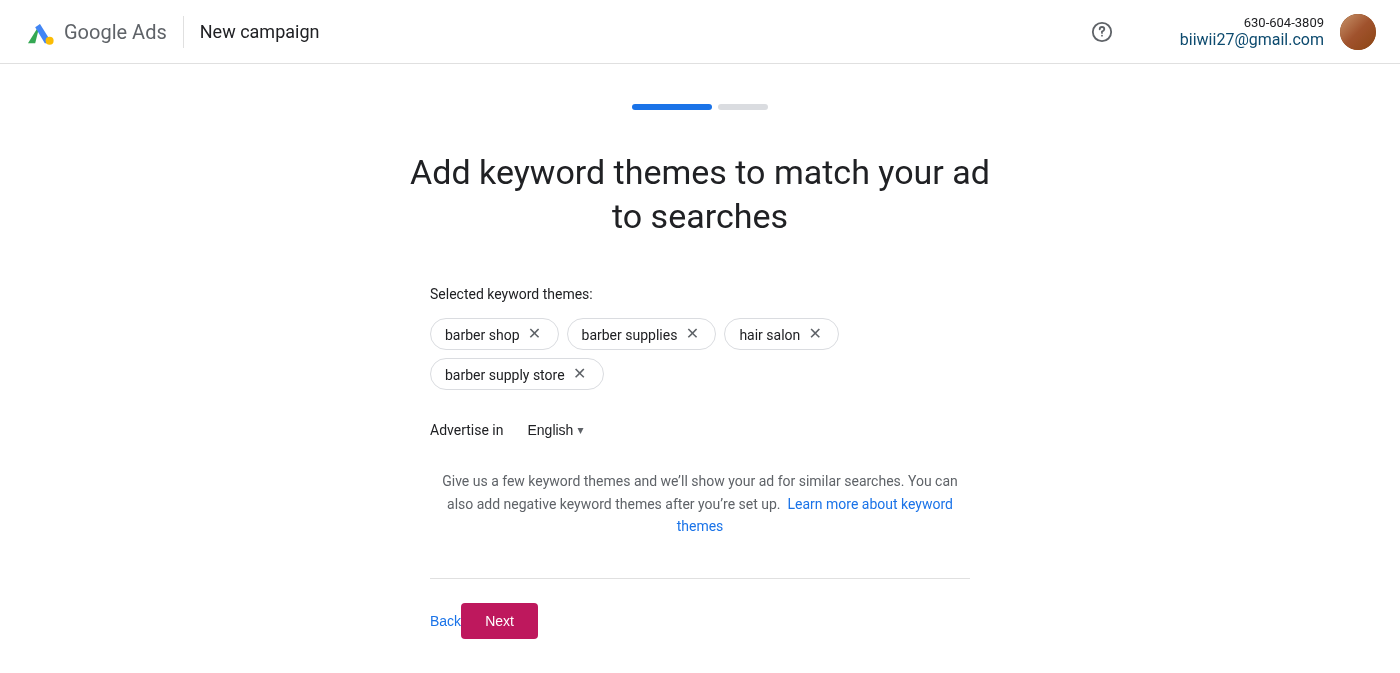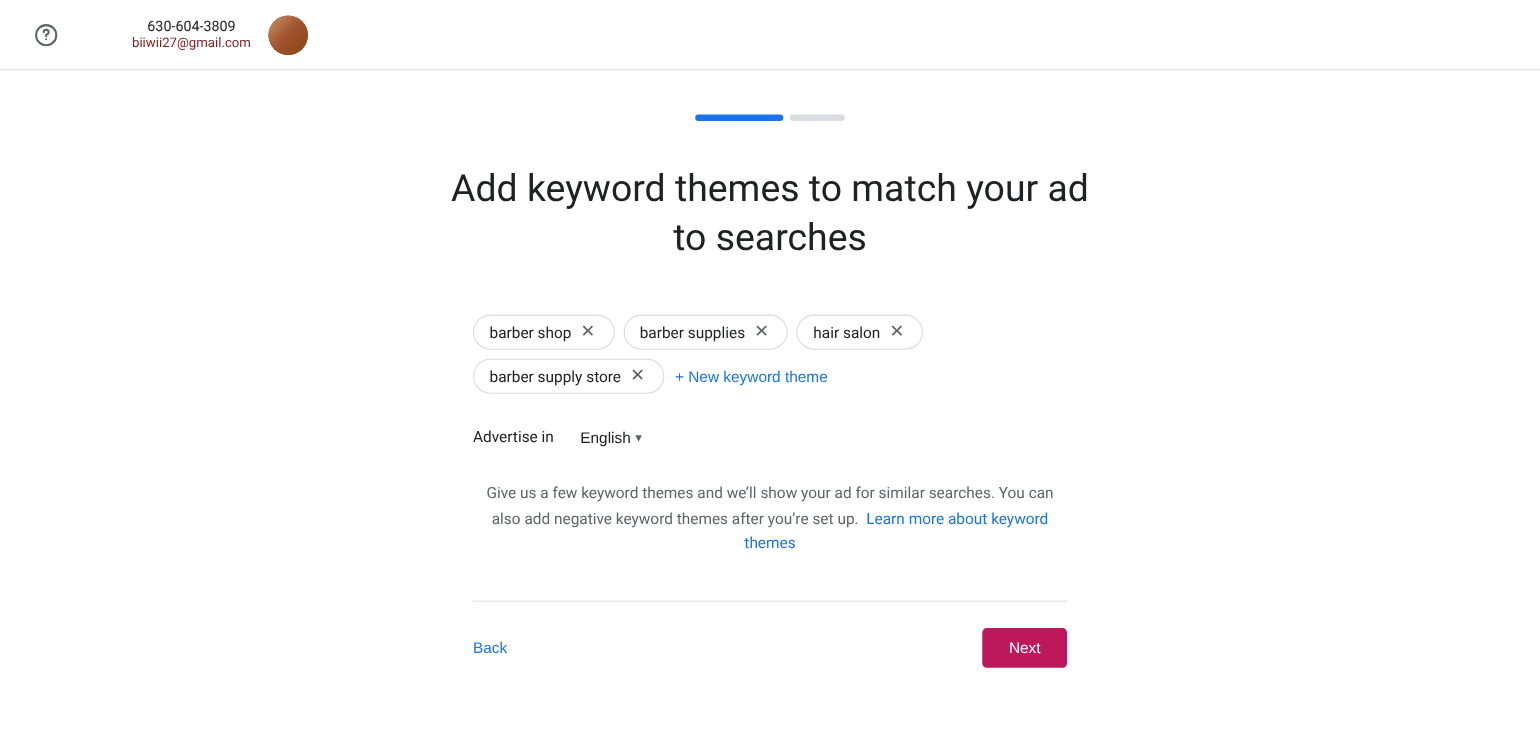--- a/index.html
+++ b/index.html
@@ -55,30 +55,30 @@
       border: none;
       background: transparent;
       cursor: pointer;
       display: flex;
       align-items: center;
       justify-content: center;
       color: #5f6368;
       font-size: 20px;
     }
     .account-info {
-      text-align: center;
+      text-align: right;
       margin-left: 44px;
     }
     .account-phone {
       font-size: 13px;
       color: #202124;
     }
     .account-email {
-      font-size: 12px;
-      color: #7f1d1d;
+      font-size: 16px;
+      color: #0c4a6e;
     }
     .avatar {
       width: 36px;
       height: 36px;
       border-radius: 50%;
       background: #8B4513;
       overflow: hidden;
       display: flex;
       align-items: center;
       justify-content: center;
@@ -227,21 +227,20 @@
     .bottom-divider {
       width: 100%;
       height: 1px;
       background: #e0e0e0;
       margin-bottom: 24px;
     }
 
     
     .bottom-actions {
       display: flex;
-      justify-content: space-between;
       align-items: center;
       width: 100%;
     }
     .back-btn {
       font-size: 14px;
       color: #1a73e8;
       cursor: pointer;
       border: none;
       background: transparent;
       font-weight: 500;
@@ -256,20 +255,37 @@
       font-weight: 500;
       padding: 10px 24px;
       cursor: pointer;
       min-width: 72px;
     }
   </style>
 </head>
 <body>
 
 <div class="header">
+  <div class="header-left">
+    <div class="google-ads-logo">
+
+      <svg class="logo-icon" viewBox="0 0 40 40" xmlns="http://www.w3.org/2000/svg">
+        <polygon points="5,32 20,8 35,32" fill="none" stroke="none"></polygon>
+
+        <path d="M5 34 L20 10 L14 34 Z" fill="#34A853"></path>
+
+        <path d="M20 10 L35 34 L26 34 L14 14 Z" fill="#4285F4"></path>
+
+        <circle cx="32" cy="31" r="5" fill="#FBBC04"></circle>
+      </svg>
+      <span class="logo-text">Google Ads</span>
+    </div>
+    <div class="header-divider"></div>
+    <span class="campaign-title">New campaign</span>
+  </div>
   <div class="header-right">
     <button class="help-icon-btn">
       <svg width="22" height="22" viewBox="0 0 24 24" fill="none" xmlns="http://www.w3.org/2000/svg">
         <circle cx="12" cy="12" r="10" stroke="#5f6368" stroke-width="2"></circle>
         <path d="M9.5 9C9.5 7.6 10.6 6.5 12 6.5C13.4 6.5 14.5 7.6 14.5 9C14.5 10.4 13.4 11 12 11.5V13" stroke="#5f6368" stroke-width="2" stroke-linecap="round"></path>
         <circle cx="12" cy="16" r="1" fill="#5f6368"></circle>
       </svg>
     </button>
     <div class="account-info">
       <div class="account-phone">630-604-3809</div>
@@ -285,20 +301,21 @@
 
   <div class="progress-bar-container">
     <div class="progress-segment active"></div>
     <div class="progress-segment inactive"></div>
   </div>
 
   <h1 class="page-title">Add keyword themes to match your ad to searches</h1>
 
   <div class="content-area">
 
+    <div class="section-label">Selected keyword themes:</div>
 
     <div class="keyword-tags">
 
       <div class="keyword-tag">
         <span>barber shop</span>
         <button class="tag-close" title="Remove barber shop">✕</button>
       </div>
 
       <div class="keyword-tag">
         <span>barber supplies</span>
@@ -308,21 +325,20 @@
       <div class="keyword-tag">
         <span>hair salon</span>
         <button class="tag-close" title="Remove hair salon">✕</button>
       </div>
 
       <div class="keyword-tag">
         <span>barber supply store</span>
         <button class="tag-close" title="Remove barber supply store">✕</button>
       </div>
 
-      <button class="add-keyword-btn">+ New keyword theme</button>
     </div>
 
     <div class="advertise-row">
       <span class="advertise-label">Advertise in</span>
       <button class="language-select">
         <span>English</span>
         <span class="dropdown-arrow">▾</span>
       </button>
     </div>
 

